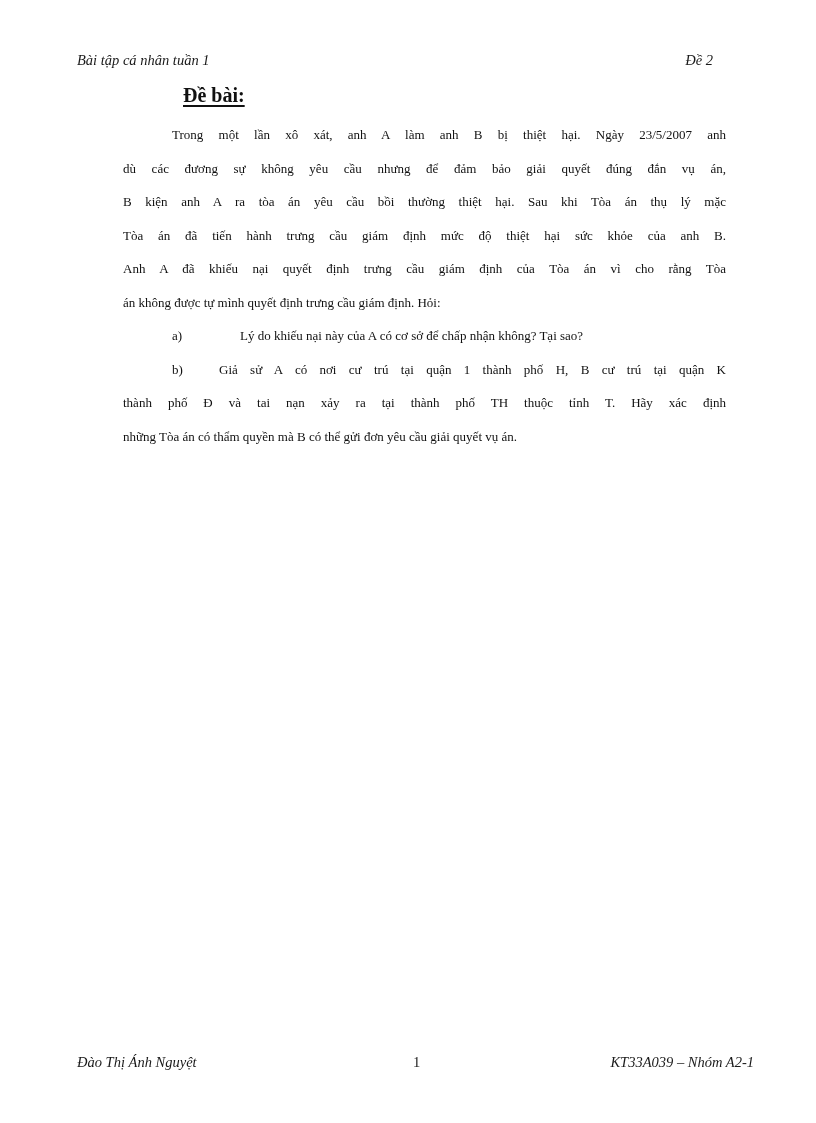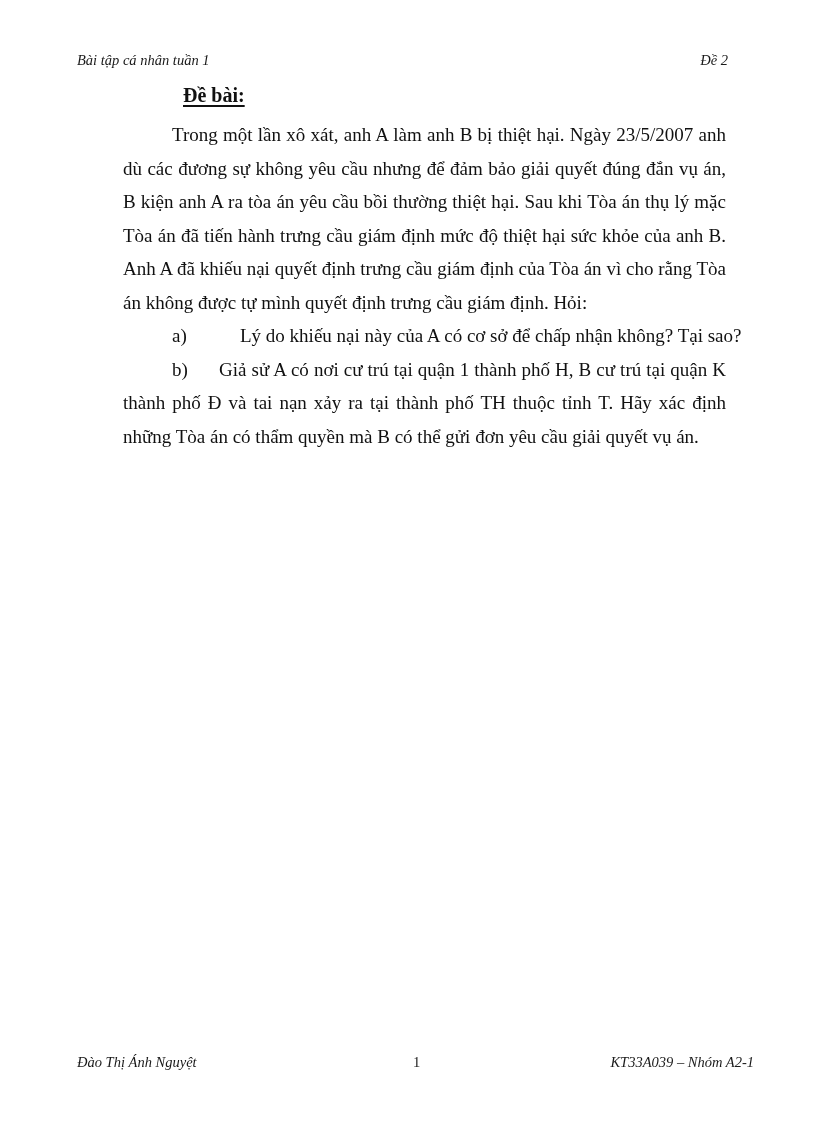--- a/index.html
+++ b/index.html
@@ -23,21 +23,21 @@
       background: #ffffff;
     }
     .hdr-left, .hdr-right, .ftr-left, .ftr-center, .ftr-right {
       position: absolute;
       font-style: italic;
       font-size: 14.5px;
       color: #1a1a1a;
       white-space: nowrap;
     }
     .hdr-left { left: 77px; top: 52px; }
-    .hdr-right { right: 88px; top: 52px; }
+    .hdr-right { right: 103px; top: 52px; }
     .ftr-left { left: 77px; top: 1054px; }
     .ftr-center { left: 413px; top: 1054px; font-style: normal; }
     .ftr-right { right: 62px; top: 1054px; }
 
     .title {
       position: absolute;
       left: 172px;
       top: 84px;
       font-size: 20px;
       font-weight: bold;
@@ -47,21 +47,21 @@
       color: #111111;
       white-space: nowrap;
       margin-left: 11px;
     }
 
     .body-block {
       position: absolute;
       left: 123px;
       top: 118px;
       width: 603px;
-      font-size: 19px;
+      font-size: 13px;
       line-height: 33.5px;
     }
     .line {
       display: block;
       height: 33.5px;
       text-align: justify;
       text-align-last: justify;
       white-space: nowrap;
       overflow: visible;
     }

